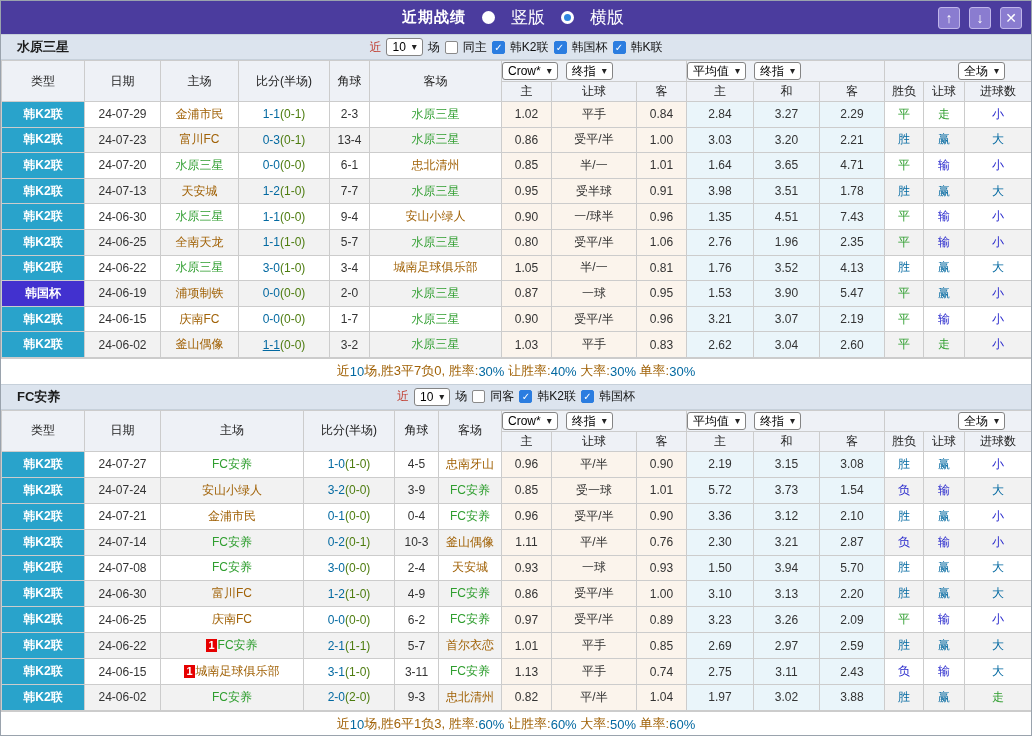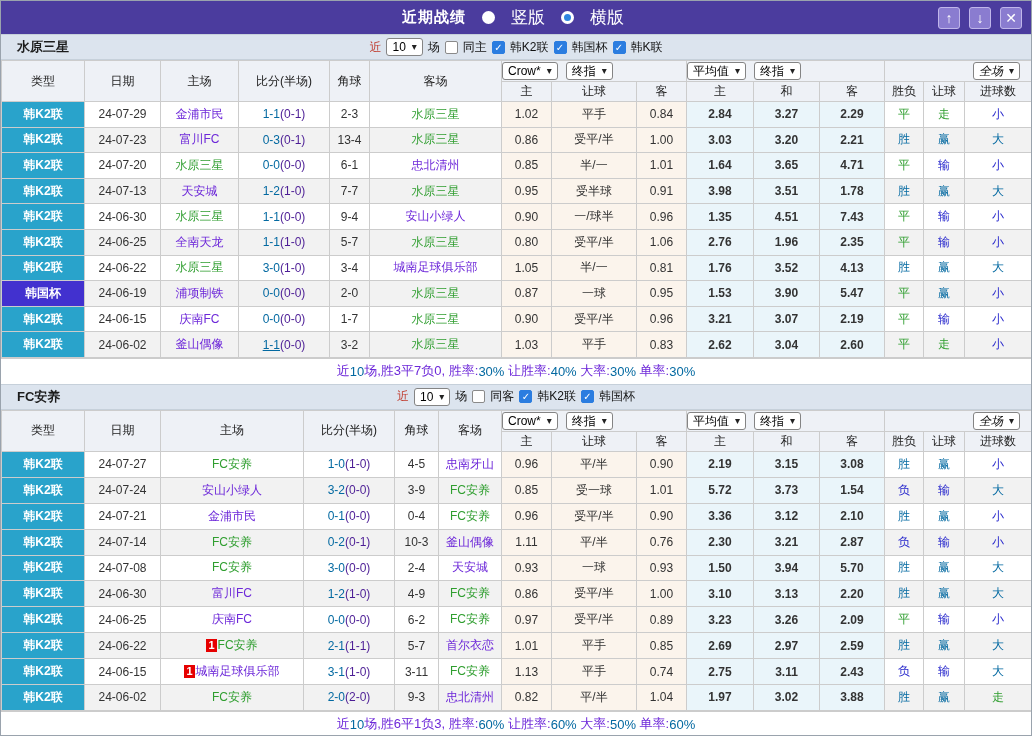--- a/index.html
+++ b/index.html
@@ -31,32 +31,32 @@
   .cb { width:13px; height:13px; display:inline-block; border:1px solid #8a8a8a; border-radius:2px; background:#fff; cursor:pointer; }
   .cb.checked { background:#2b7de0; border-color:#2b7de0; color:#fff; font-size:10px; line-height:12px; text-align:center; font-weight:bold; }
 
   
   table.matches { border-collapse:collapse; table-layout:fixed; width:1030px; font-size:12px; }
   table.matches th, table.matches td { border:1px solid #ccc; text-align:center; padding:0; white-space:nowrap; overflow:hidden; }
   thead th { background:#eef1f6; font-weight:normal; color:#222; }
   thead tr.h1 { height:21px; }
   thead tr.h2 { height:20px; }
   th.group .selwrap { display:flex; align-items:center; justify-content:flex-start; gap:8px; }
-  th.group.g3 .selwrap { justify-content:flex-end; padding-right:11px;font-style:italic; }
+  th.group.g3 .selwrap { justify-content:flex-end; padding-right:26px; }
   tbody tr { height:25.6px; }
   .sec-1 tbody tr { height:25.9px; }
   tbody tr.odd td, tbody tr.odd th.date { background:#fff; }
   tbody tr.even td, tbody tr.even th.date { background:#f2f2f2; }
   tbody td.hc { background:#fbf4ec !important; }
-  tbody td.eu { background:#eaf5fa !important;font-weight:bold; }
+  tbody td.eu { background:#eaf5fa !important; }
   th.league { background:#29a3cb; color:#fff; font-weight:bold; font-size:12px; }
   th.league.cup { background:#4231cf; }
-  .c-r { color:#0369a1; } .c-g { color:#2f9e2f; } .c-b { color:#2626cc; } .c-k { color:#6d28d9;text-align:right; }
+  .c-r { color:#0369a1; } .c-g { color:#2f9e2f; } .c-b { color:#2626cc; } .c-k { color:#a16207;text-align:right; }
   .u { text-decoration:underline; }
-  .half { color:#4c1d95; }
+  .half { color:#4d7c0f; }
   .redcard { display:inline-block; background:#e60000; color:#fff; font-size:11px; line-height:13px; padding:0 2px; margin-right:1px; font-weight:bold; }
 
   .summary { height:26px; display:flex; align-items:center; justify-content:center; font-size:13px; background:#fff; border-top:1px solid #ccc; }
   .summary span { white-space:pre; }
 </style>
 </head>
 <body>
 
 <div class="window">
   <div class="titlebar">

